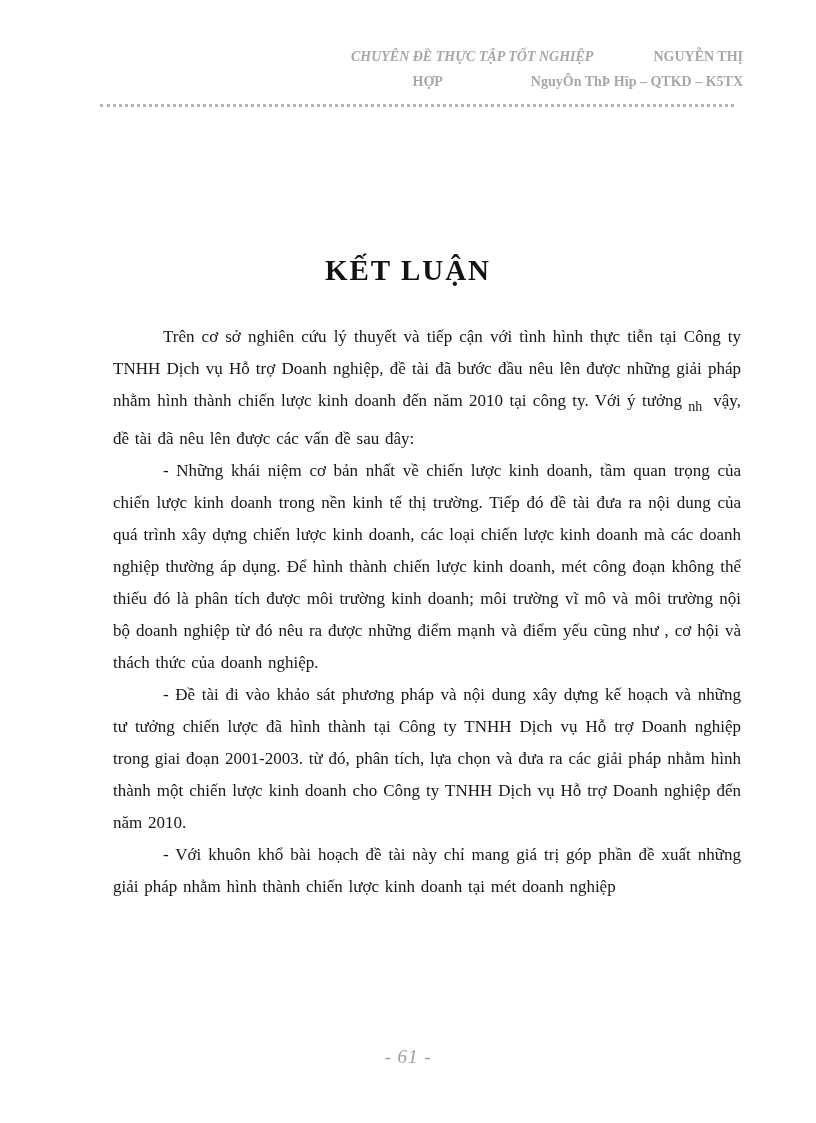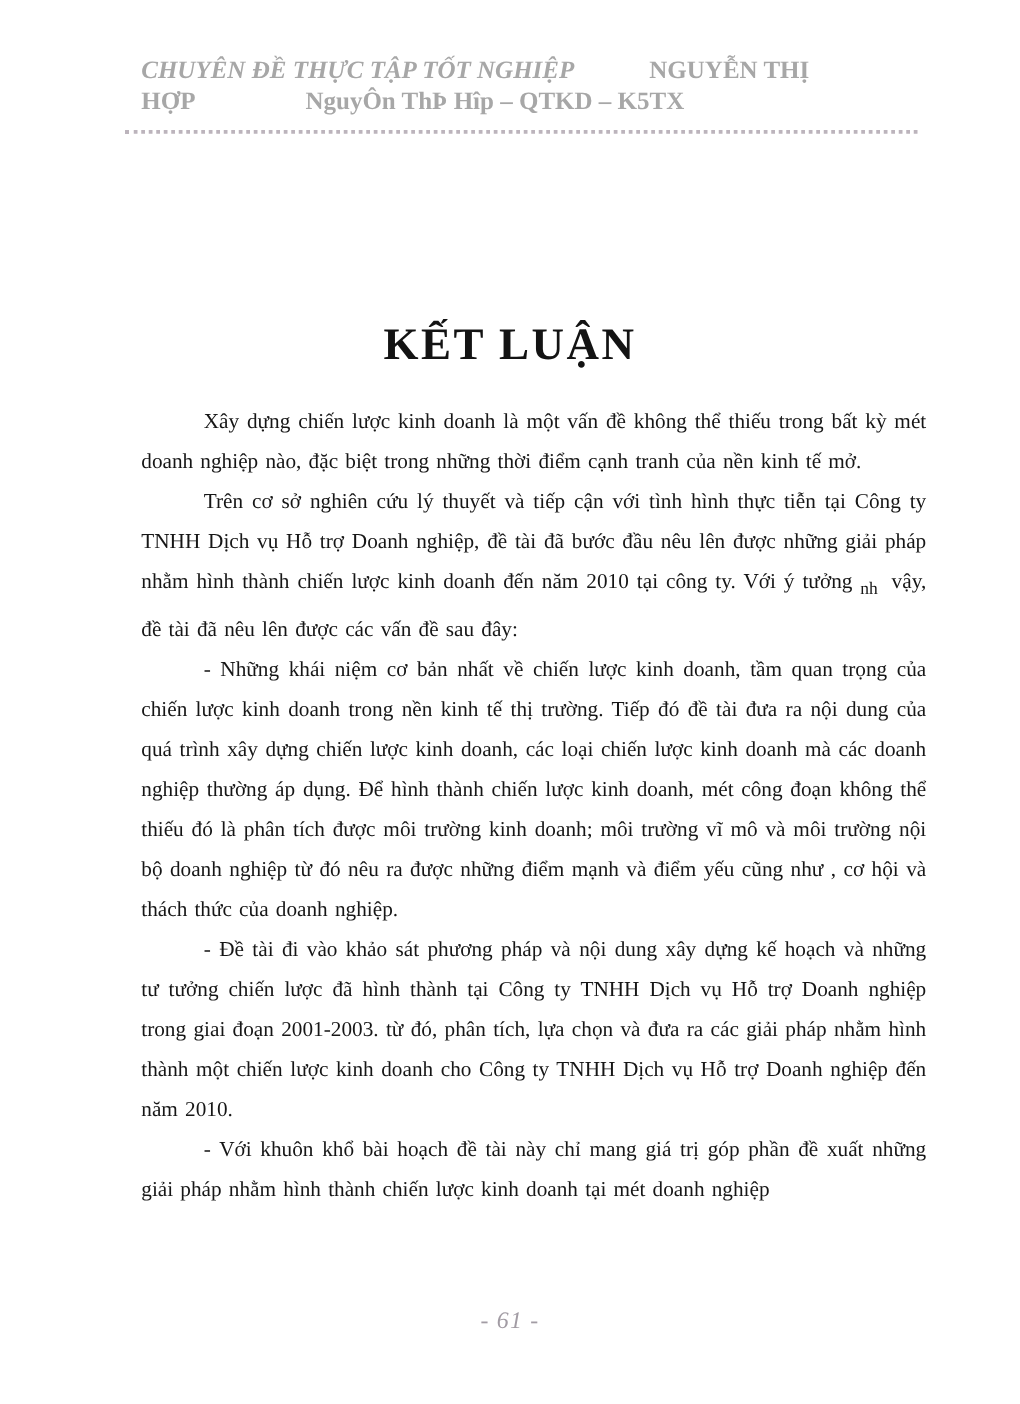--- a/index.html
+++ b/index.html
@@ -18,22 +18,23 @@
     font-family: "Liberation Serif", "DejaVu Serif", serif;
   }
 
   
   .page-header {
     position: absolute;
     left: 113px;
     top: 44px;
     width: 630px;
     color: #a7a7a7;
-    font-size: 20px;
+    font-size: 14px;
     font-weight: 600;
+    text-align: right;
   }
   .header-line {
     line-height: 25px;
     white-space: nowrap;
   }
   .course-title {
     font-style: italic;
   }
   .h-gap1 { display: inline-block; width: 60px; }
   .h-gap2 { display: inline-block; width: 88px; }
@@ -49,21 +50,21 @@
   }
 
   
   .doc-title {
     position: absolute;
     left: 0;
     right: 0;
     top: 254px;
     margin: 0;
     text-align: center;
-    font-size: 36px;
+    font-size: 29px;
     font-weight: bold;
     letter-spacing: 2px;
     color: #131313;
   }
 
   
   .document-body {
     position: absolute;
     left: 113px;
     top: 321px;
@@ -111,21 +112,20 @@
     <div class="header-line">
       <span>HỢP</span><span class="h-gap2"></span><span>NguyÔn ThÞ Hîp – QTKD – K5TX</span>
     </div>
   </div>
 
   <div class="dotted-divider"></div>
 
   <h1 class="doc-title">KẾT LUẬN</h1>
 
   <div class="document-body">
-    <p>Xây dựng chiến lược kinh doanh là một vấn đề không thể thiếu trong bất kỳ mét doanh nghiệp nào, đặc biệt trong những thời điểm cạnh tranh của nền kinh tế mở.</p>
     <p><span>Trên cơ sở nghiên cứu lý thuyết và tiếp cận với tình hình thực tiễn tại Công ty TNHH Dịch vụ Hỗ trợ Doanh nghiệp, đề tài đã bước đầu nêu lên được những giải pháp nhằm hình thành chiến lược kinh doanh đến năm 2010 tại công ty. Với ý tưởng </span><span class="sub">nh</span><span class="after-sub">vậy, đề tài đã nêu lên được các vấn đề sau đây:</span></p>
     <p>- Những khái niệm cơ bản nhất về chiến lược kinh doanh, tầm quan trọng của chiến lược kinh doanh trong nền kinh tế thị trường. Tiếp đó đề tài đưa ra nội dung của quá trình xây dựng chiến lược kinh doanh, các loại chiến lược kinh doanh mà các doanh nghiệp thường áp dụng. Để hình thành chiến lược kinh doanh, mét công đoạn không thể thiếu đó là phân tích được môi trường kinh doanh; môi trường vĩ mô và môi trường nội bộ doanh nghiệp từ đó nêu ra được những điểm mạnh và điểm yếu cũng như , cơ hội và thách thức của doanh nghiệp.</p>
     <p>- Đề tài đi vào khảo sát phương pháp và nội dung xây dựng kế hoạch và những tư tưởng chiến lược đã hình thành tại Công ty TNHH Dịch vụ Hỗ trợ Doanh nghiệp trong giai đoạn 2001-2003. từ đó, phân tích, lựa chọn và đưa ra các giải pháp nhằm hình thành một chiến lược kinh doanh cho Công ty TNHH Dịch vụ Hỗ trợ Doanh nghiệp đến năm 2010.</p>
     <p>- Với khuôn khổ bài hoạch đề tài này chỉ mang giá trị góp phần đề xuất những giải pháp nhằm hình thành chiến lược kinh doanh tại mét doanh nghiệp</p>
   </div>
 
   <div class="page-footer">
     <span>- 61 -</span>
   </div>
 

